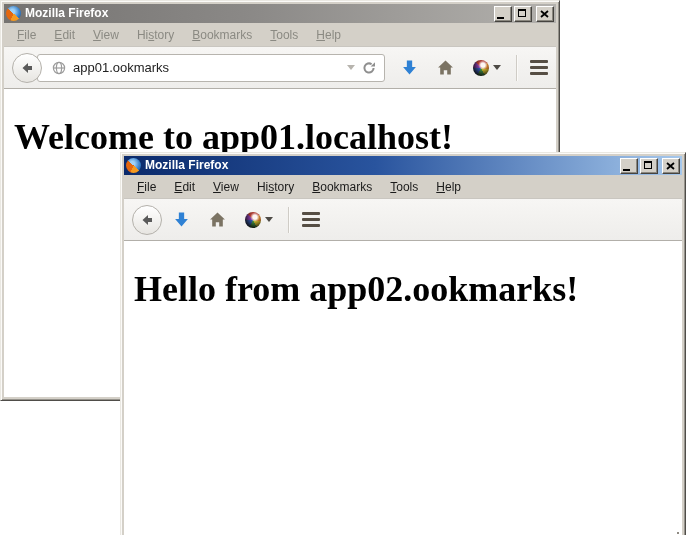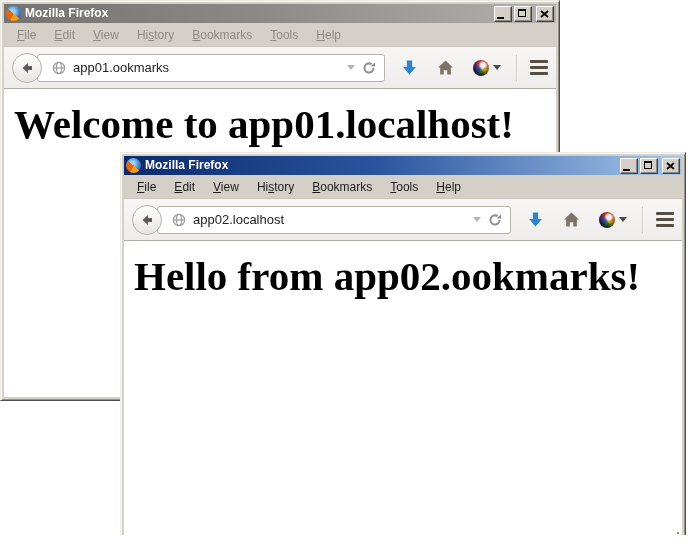--- a/index.html
+++ b/index.html
@@ -61,22 +61,22 @@
       radial-gradient(circle at 62% 32%,rgba(255,255,255,.95) 0 14%,rgba(70,70,70,.25) 32%,rgba(15,15,15,.88) 72%),
       conic-gradient(#d23b2f 0 14%,#e8821d 14% 28%,#ddc11c 28% 42%,#3c9e3c 42% 58%,#2a57c8 58% 74%,#9032b8 74% 88%,#d23b2f 88% 100%);}
   .smallcaret{width:0;height:0;border-left:4px solid transparent;border-right:4px solid transparent;
               border-top:5px solid #4d4a45;}
   .vsep{width:1px;height:26px;background:#cfccc6;box-shadow:1px 0 0 #fbfaf8;margin-right:13px;}
   .burger{display:flex;flex-direction:column;gap:3px;}
   .burger span{width:18px;height:3px;background:#564e44;border-radius:1px;}
 
   
   .content{flex:1;background:#fff;overflow:hidden;}
-  .content h1{margin:11px 0 0 10px;font-family:"Liberation Serif",serif;
-              font-weight:bold;font-size:41px;color:#000;}
+  .content h1{margin:27px 0 0 10px;font-family:"Liberation Serif",serif;
+              font-weight:bold;font-size:36px;color:#000;}
 
   .grip{position:absolute;right:4px;bottom:4px;width:12px;height:12px;}
 </style>
 </head>
 <body>
 
 <div id="stage">
 
   <div class="window win-back">
     <div class="titlebar inactive">
@@ -178,35 +178,20 @@
       <span class="mitem"><span style="text-decoration: underline;">V</span>iew</span>
       <span class="mitem">Hi<span style="text-decoration: underline;">s</span>tory</span>
       <span class="mitem"><span style="text-decoration: underline;">B</span>ookmarks</span>
       <span class="mitem"><span style="text-decoration: underline;">T</span>ools</span>
       <span class="mitem"><span style="text-decoration: underline;">H</span>elp</span>
     </div>
     <div class="navbar">
       <span class="backbtn">
         <svg width="16" height="16" viewBox="0 0 16 16">
             <path d="M3.5 8 L9 3 L9 6 L13 6 L13 10 L9 10 L9 13 Z" fill="#5a5a5a"></path>
-          </svg>
-      </span>
-      <span class="urlbar">
-        <svg width="14" height="14" viewBox="0 0 14 14">
-            <g fill="none" stroke="#9c9c9c" stroke-width="1.2">
-              <circle cx="7" cy="7" r="5.6"></circle>
-              <ellipse cx="7" cy="7" rx="2.6" ry="5.6"></ellipse>
-              <path d="M1.4 7 H12.6"></path>
-            </g>
-          </svg>
-        <span class="urltext">app02.localhost</span>
-        <span class="ddcaret"></span>
-        <svg width="14" height="14" viewBox="0 0 14 14">
-            <path d="M11.6 7 A4.6 4.6 0 1 1 9.6 3.2" fill="none" stroke="#8f8f8f" stroke-width="2"></path>
-            <path d="M13 1.2 L13 5.6 L8.6 5.6 Z" fill="#8f8f8f"></path>
           </svg>
       </span>
       <span class="tbgroup">
         <span class="tbicon">
           <svg width="17" height="17" viewBox="0 0 16 16">
               <path d="M5.5 1.5 h5 v6 h3.5 L8 14.5 L2 7.5 h3.5 Z" fill="#2f81d4"></path>
             </svg>
         </span>
         <span class="tbicon">
           <svg width="17" height="17" viewBox="0 0 16 16">

